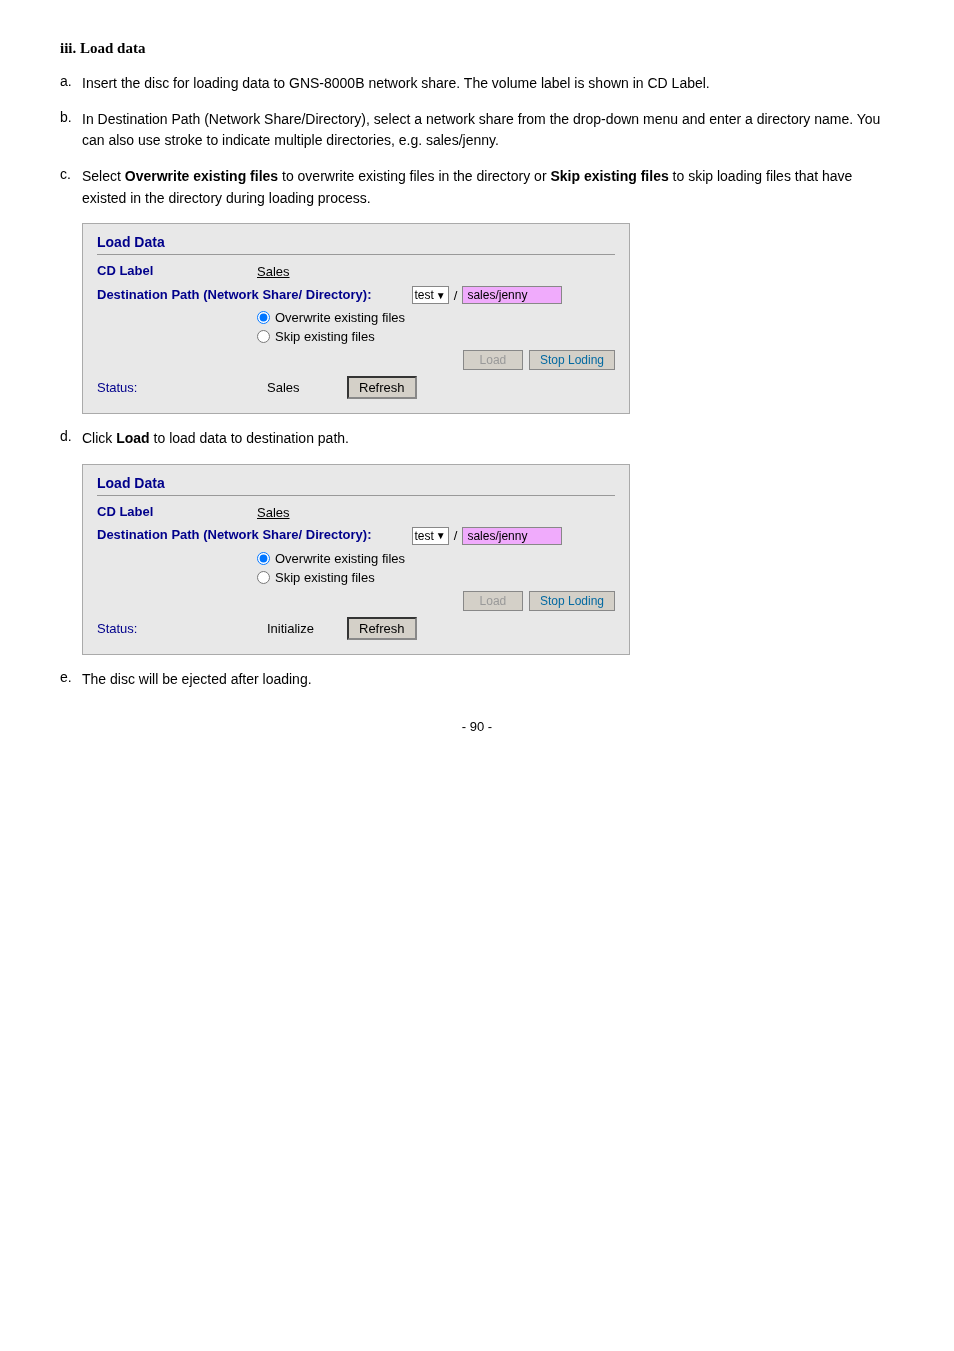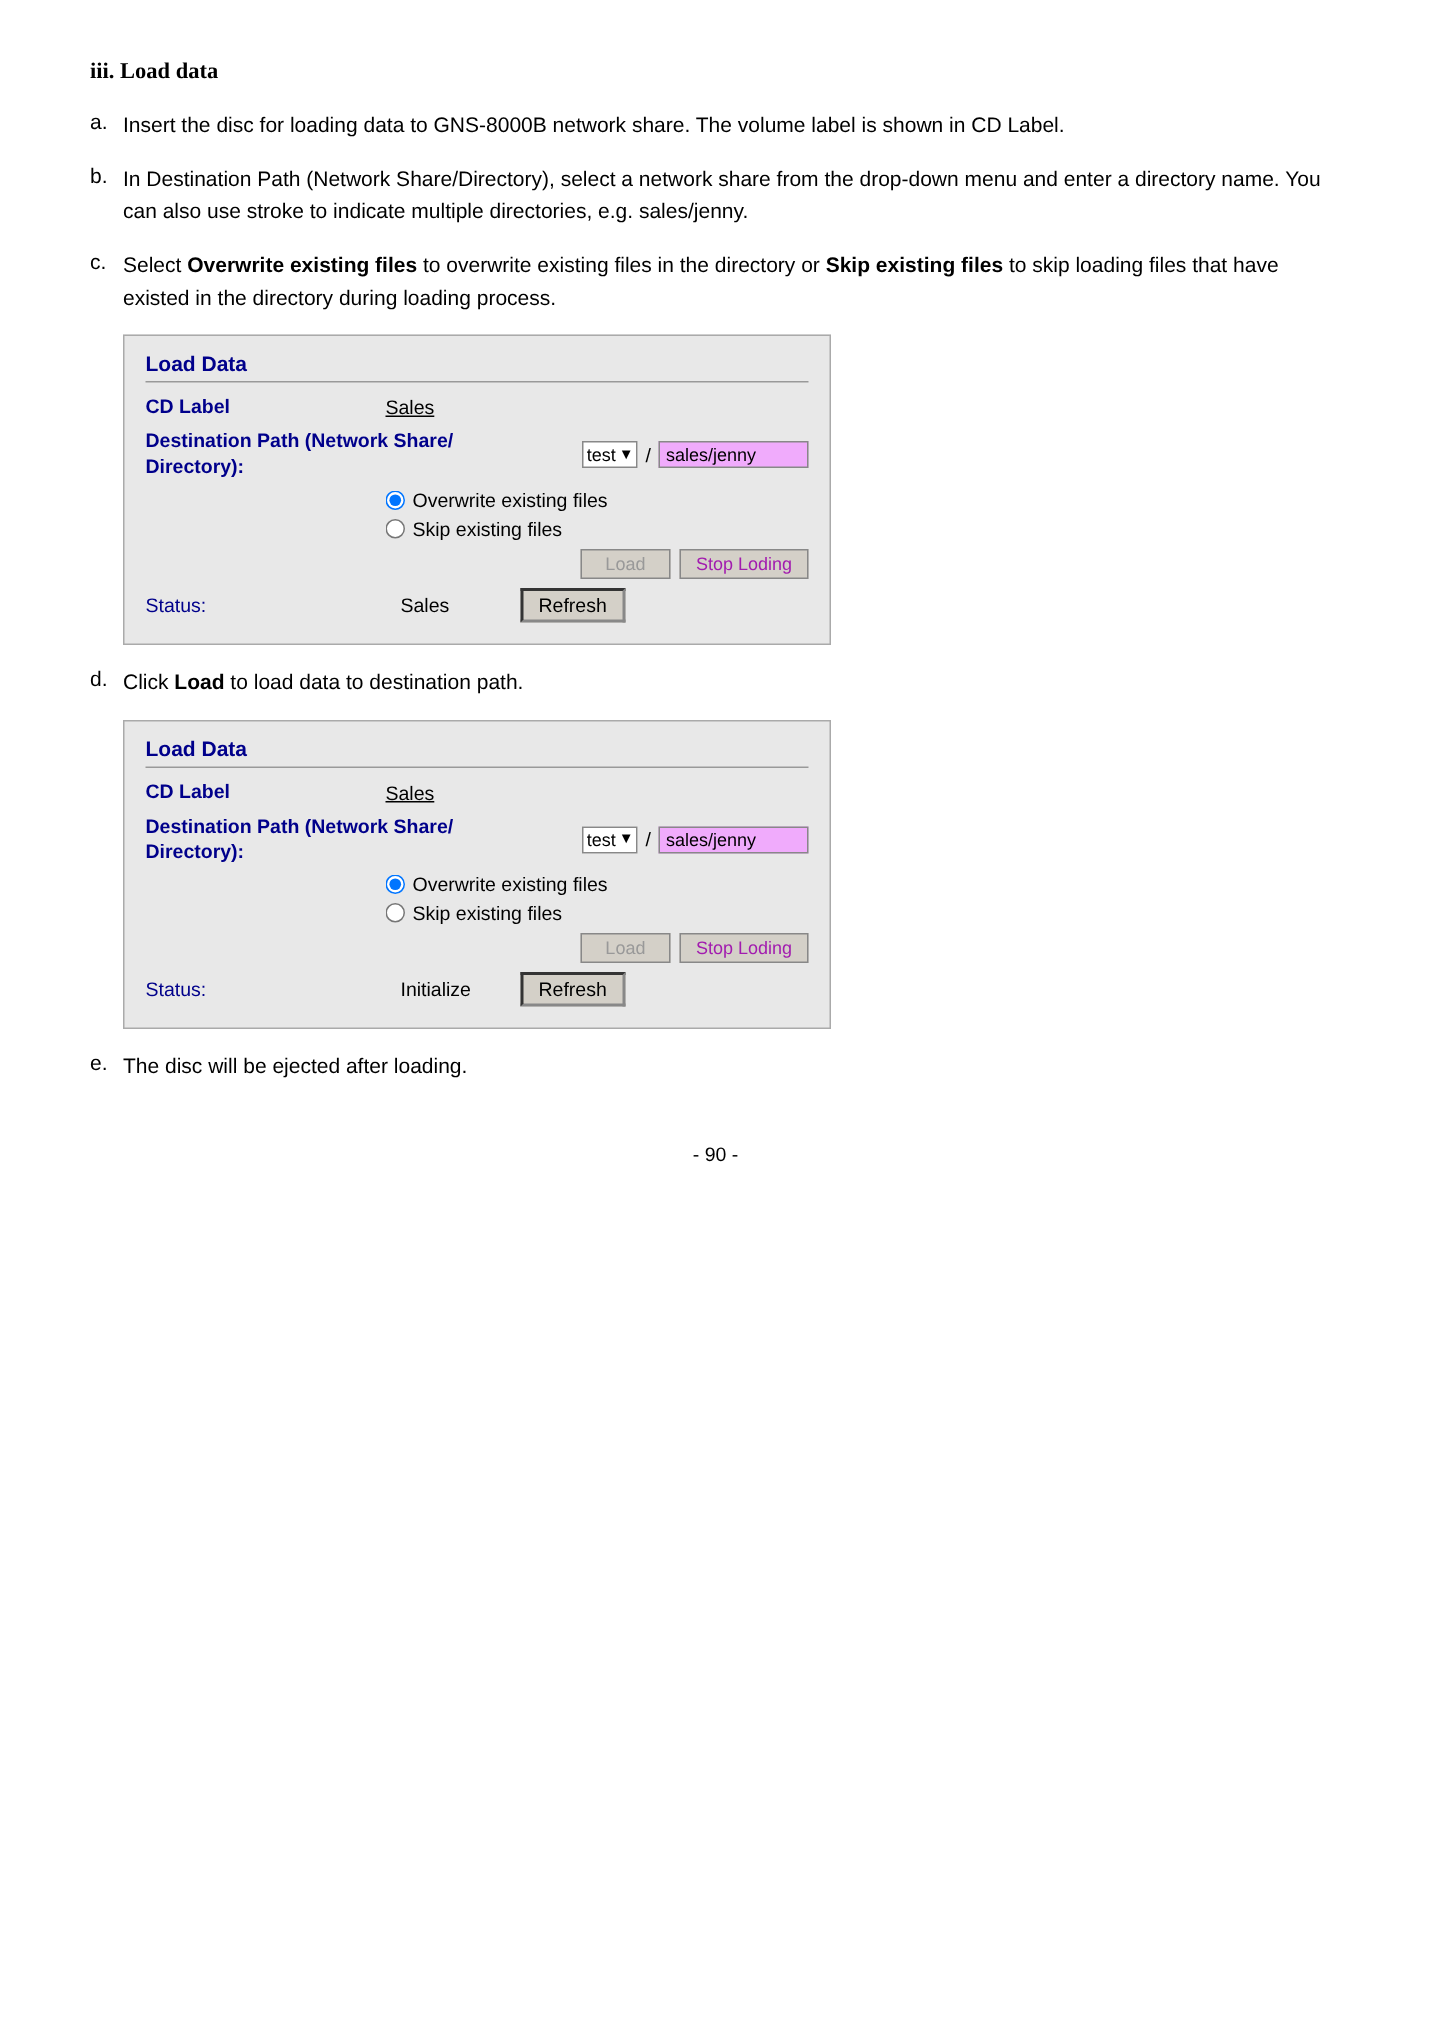--- a/index.html
+++ b/index.html
@@ -36,21 +36,21 @@
       font-weight: bold;
     }
 
     
     .load-data-box {
       border: 1px solid #aaa;
       background: #e8e8e8;
       padding: 10px 14px 14px 14px;
       margin-top: 10px;
       margin-bottom: 10px;
-      width: 472px;
+      width: 548px;
     }
     .load-data-title {
       font-weight: bold;
       color: #00008b;
       font-size: 14px;
       margin-bottom: 8px;
       border-bottom: 1px solid #999;
       padding-bottom: 4px;
     }
     .form-row {
@@ -117,21 +117,21 @@
       background: #d4d0c8;
       cursor: pointer;
       min-width: 60px;
       text-align: center;
     }
     .btn:disabled, .btn.disabled {
       color: #999;
       background: #d4d0c8;
     }
     .btn.active {
-      color: #a21caf;
+      color: #0369a1;
     }
     .btn.refresh-btn {
       border: 2px inset #888;
       font-size: 13px;
       background: #d4d0c8;
     }
     .status-row {
       display: flex;
       align-items: center;
       gap: 10px;
@@ -142,21 +142,21 @@
       min-width: 160px;
     }
     .status-value {
       font-size: 13px;
       color: #000;
       min-width: 70px;
     }
 
     .page-number {
       text-align: center;
-      margin-top: 40px;
+      margin-top: 28px;
       font-size: 13px;
       color: #000;
     }
 
     
     .slash {
       font-size: 13px;
       margin: 0 2px;
     }
   </style>

